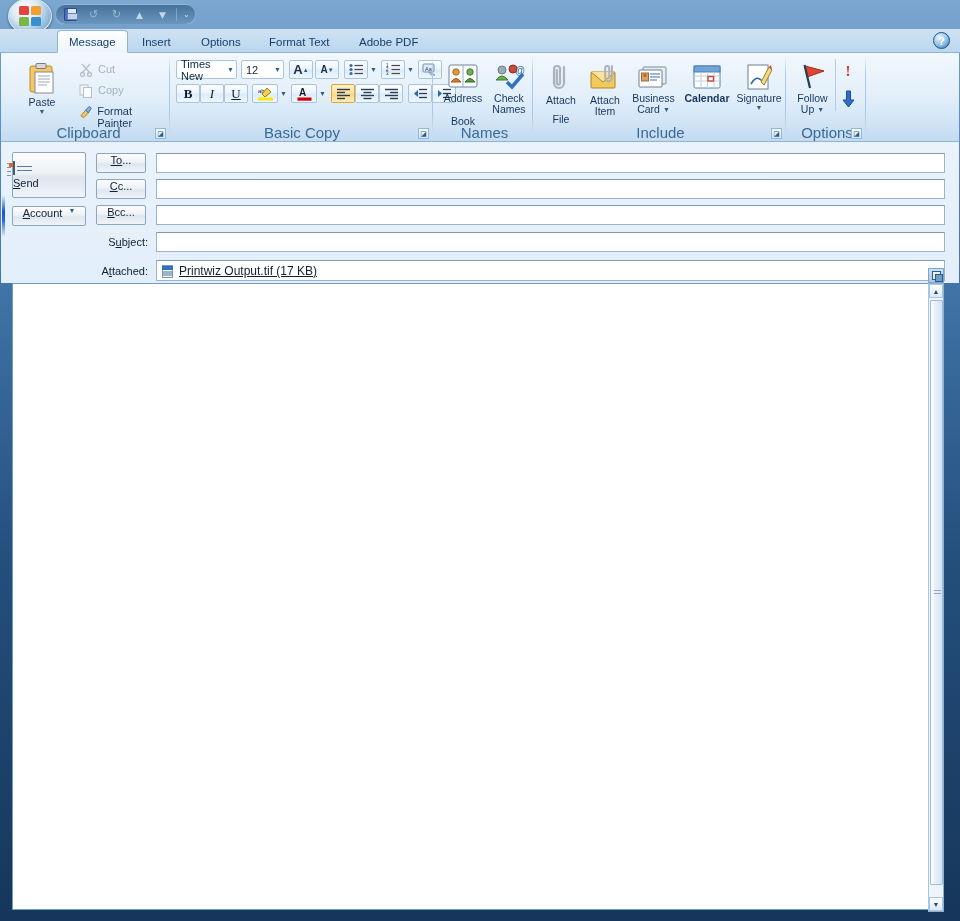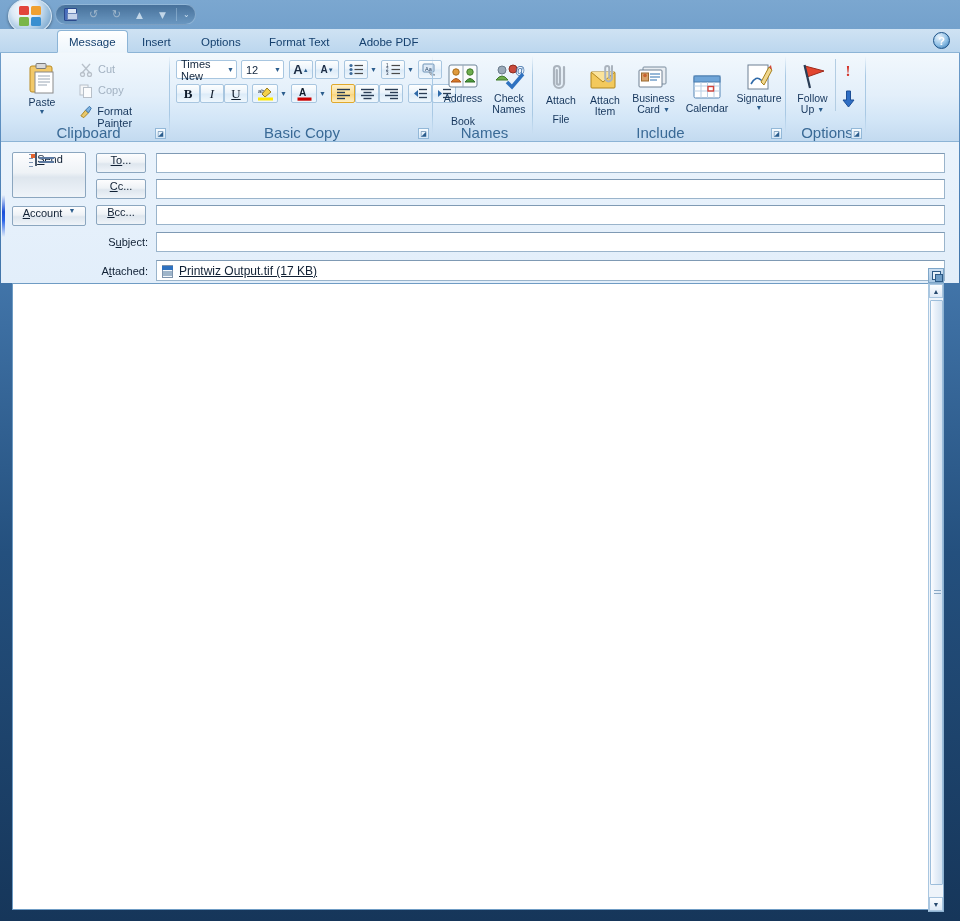--- a/index.html
+++ b/index.html
@@ -155,21 +155,21 @@
   .header {
     position:absolute; left:1px; top:142px; width:958px; height:141px;
     background:linear-gradient(180deg,#eaf3fc 0%,#e2eefa 100%);
   }
   .btn3d {
     position:absolute; border:1px solid #8ba6bf; border-radius:2px;
     background:linear-gradient(180deg,#fdfdfe 0%,#eef2f6 45%,#dee6ee 55%,#eff4f9 100%);
     display:flex; align-items:flex-start; justify-content:center; cursor:default;
     font-size:11px; color:#102034;
   }
-  .sendbtn { flex-direction:row; }
+  .sendbtn { flex-direction:column; }
   .fieldline {
     position:absolute; background:#fff; border:1px solid #9ab4cb; border-top-color:#7f9ab4;
     cursor:text;
   }
   .flabel { position:absolute; font-size:11px; color:#102034; text-align:right; }
   .u { text-decoration:underline; }
   .envicon { width:26px; height:15px; border:1px solid #4a5a6e; background:#fff; position:relative; }
   .envicon::before { content:""; position:absolute; left:3px; top:4px; width:15px; height:1.5px; background:#5c79a0; box-shadow:0 4px 0 #5c79a0; }
   .envicon::after { content:""; position:absolute; right:1px; top:1px; width:4px; height:4px; background:#e2622c; }
   .envdots { position:absolute; left:-6px; top:1px; width:4px; height:13px;
@@ -529,21 +529,21 @@
               <line x1="12" y1="17" x2="19" y2="17"></line>
             </g>
         </svg>
         <span class="cap">Business</span>
         <span style="display:flex; align-items:center; gap:3px;">
           <span>Card</span>
           <span class="dcaret">▼</span>
         </span>
       </div>
 
-      <div class="bigbtn" style="left:146px; top:16px; width:52px;">
+      <div class="bigbtn" style="left:146px; top:6px; width:52px;font-weight:bold;">
         <svg width="30" height="28" viewBox="0 0 30 28">
           <rect x="2" y="3" width="26" height="22" rx="1.5" fill="#ffffff" stroke="#5585b5"></rect>
           <rect x="2" y="3" width="26" height="6" fill="#6fa5d8" stroke="#4a7cae"></rect>
           <g stroke="#b9cfe4" stroke-width="1">
             <line x1="2" y1="13" x2="28" y2="13"></line>
               <line x1="2" y1="18" x2="28" y2="18"></line>
             <line x1="9" y1="9" x2="9" y2="25"></line>
               <line x1="15.5" y1="9" x2="15.5" y2="25"></line>
               <line x1="22" y1="9" x2="22" y2="25"></line>
           </g>

